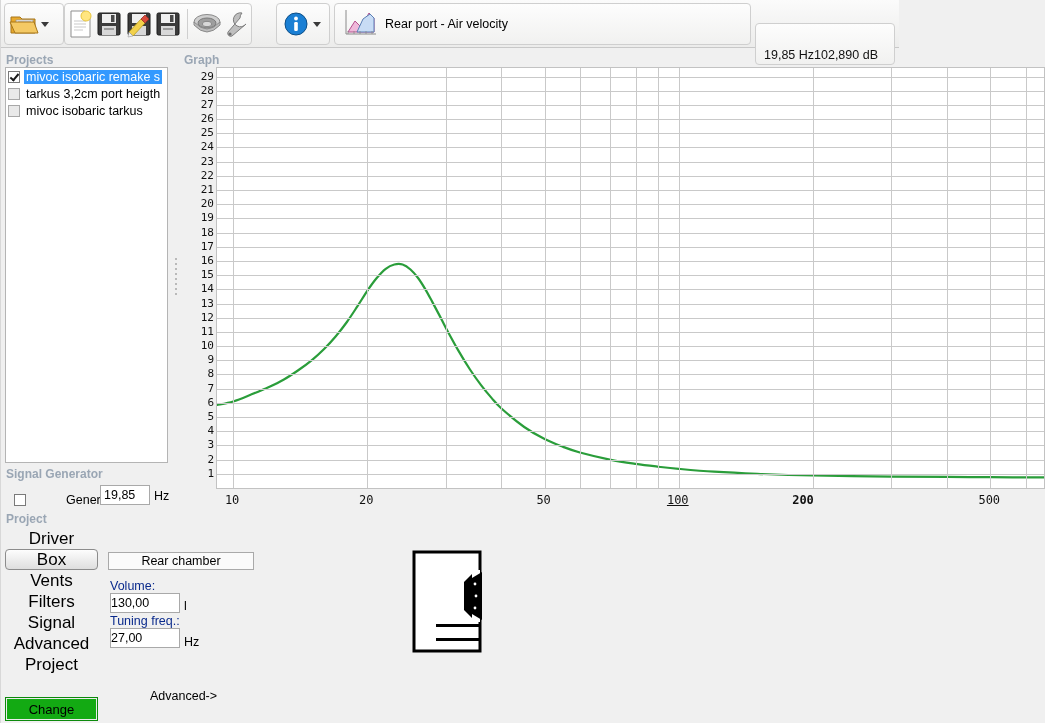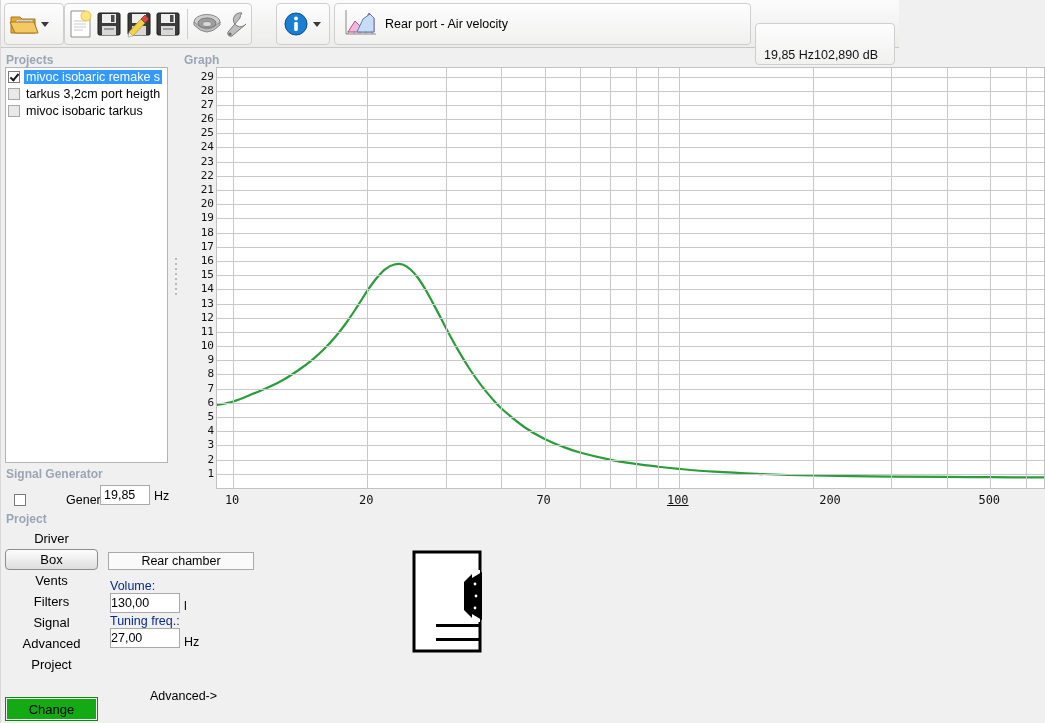--- a/index.html
+++ b/index.html
@@ -92,21 +92,21 @@
   .hzfield{
     position:absolute;left:100px;top:485px;width:50px;height:20px;
     border:1px solid #a9a9a9;background:#fff;box-sizing:border-box;
     font-size:12.5px;padding:2px 3px;line-height:15px;
   }
   .hzunit{position:absolute;left:154px;top:489px;font-size:12.5px;}
 
   
   .projnav{position:absolute;left:5px;top:528px;width:93px;}
   .nav-item{
-    height:21px;line-height:21px;text-align:center;font-size:13px;cursor:default;
+    height:21px;line-height:21px;text-align:center;font-size:17px;cursor:default;
   }
   .nav-item.active{
     background:linear-gradient(#fdfdfd,#dedede);
     border:1px solid #8c8c8c;border-radius:4px;box-sizing:border-box;
     line-height:19px;
   }
   .changebtn{
     position:absolute;left:5px;top:697px;width:93px;height:24px;
     background:#13aa13;border:1px solid #0c8a0c;box-sizing:border-box;
     display:flex;align-items:center;justify-content:center;font-size:13px;color:#000;
@@ -394,23 +394,23 @@
         <div class="gl-v" style="left: 461.778px;"></div>
         <div class="gl-v" style="left: 595.929px;"></div>
         <div class="gl-v" style="left: 674.403px;"></div>
         <div class="gl-v" style="left: 730.08px;"></div>
         <div class="gl-v" style="left: 773.267px;"></div>
         <div class="gl-v" style="left: 808.554px;"></div>
       </div>
     <div class="xaxis" id="xaxis">
         <div class="xlab" style="left: 16.1376px;">10</div>
         <div class="xlab" style="left: 150.289px;">20</div>
-        <div class="xlab" style="left: 327.627px;">70</div>
+        <div class="xlab" style="left: 327.627px;">50</div>
         <div class="xlab" style="left: 461.778px; text-decoration: underline;">100</div>
-        <div class="xlab" style="left: 614px;">200</div>
+        <div class="xlab" style="left: 587px; font-weight: bold;">200</div>
         <div class="xlab" style="left: 773.267px;">500</div>
       </div>
   </div>
 
   <div class="chamberbtn">Rear chamber</div>
 
   <div class="flabel" style="left:110px;top:579px;">Volume:</div>
   <div class="ffield" style="left:110px;top:593px;">130,00</div>
   <div class="funit" style="left:184px;top:599px;">l</div>
 

